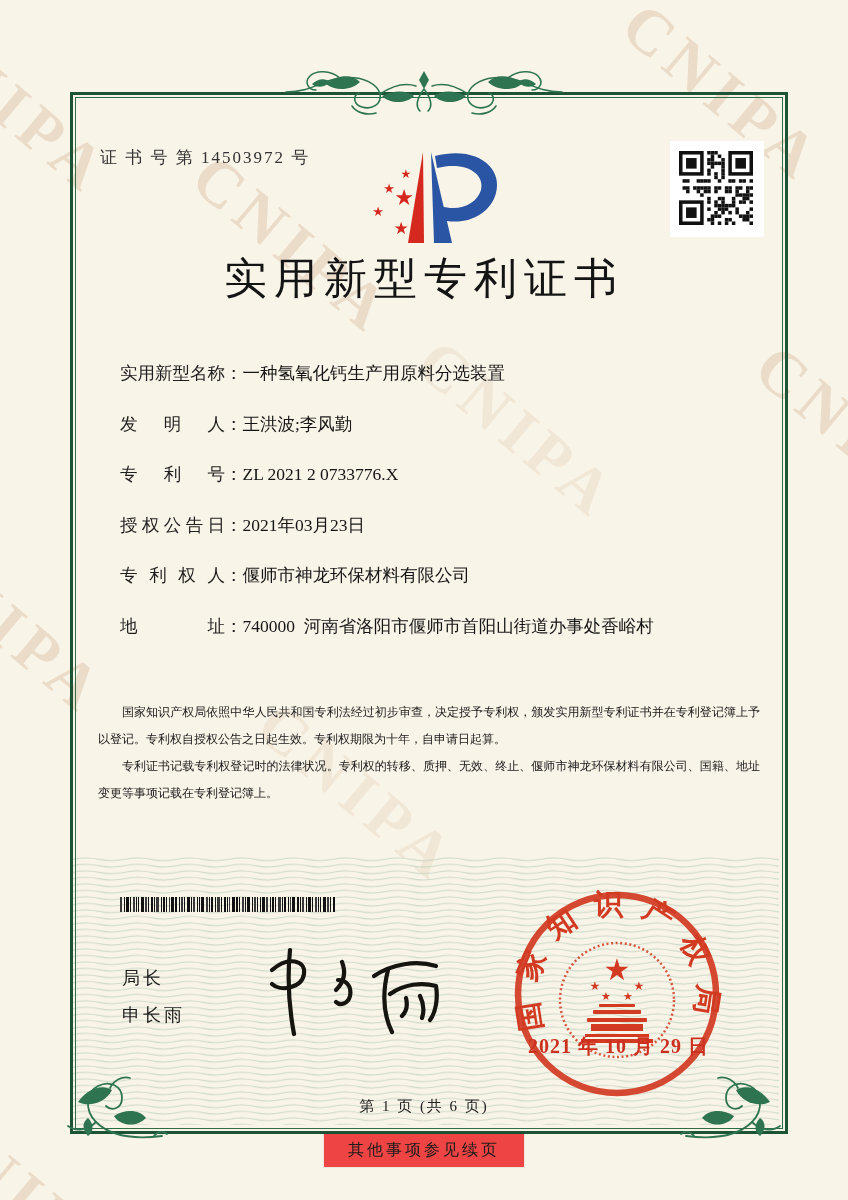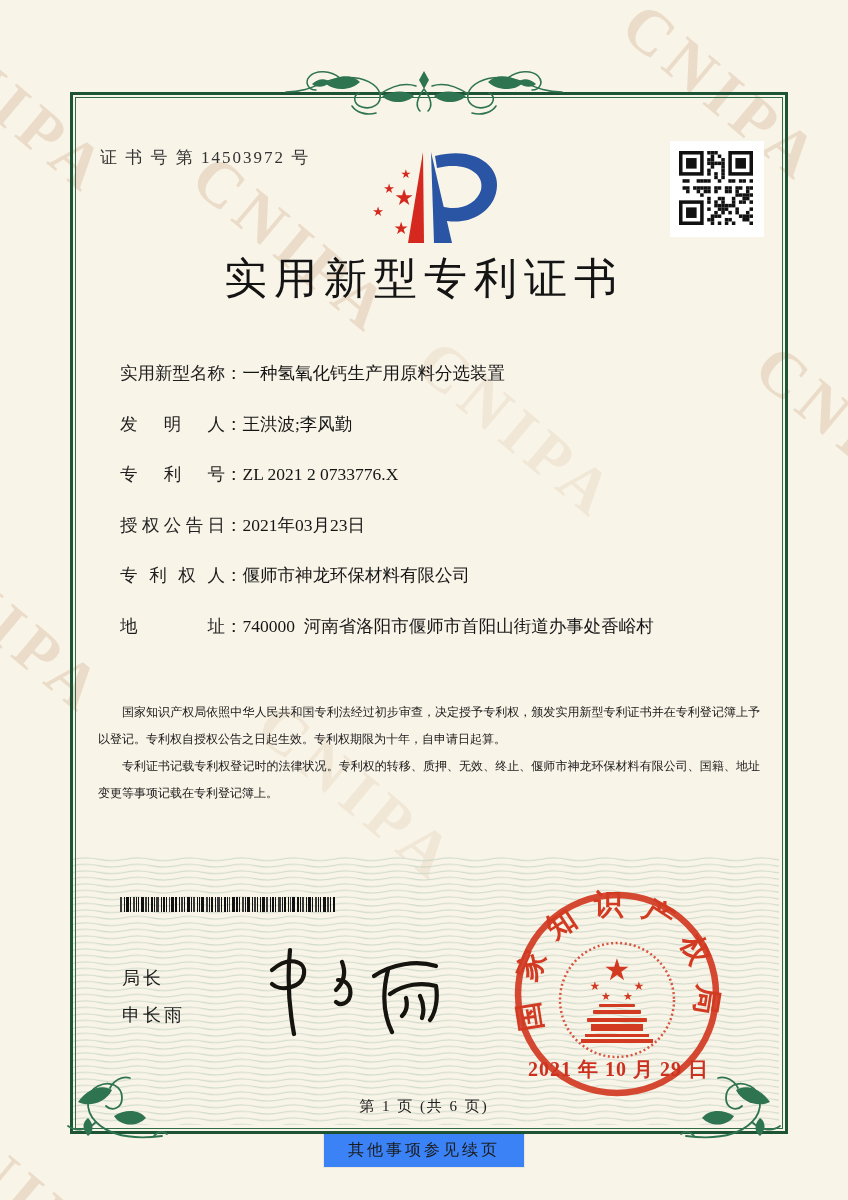--- a/index.html
+++ b/index.html
@@ -34,26 +34,26 @@
   .paras p{margin:0;text-indent:2em;}
   
   .barcode{position:absolute;left:120px;top:897px;}
   
   .signer-title{position:absolute;left:122px;top:966px;font-size:18px;letter-spacing:3px;}
   .signer-name{position:absolute;left:122px;top:1003px;font-size:18px;letter-spacing:3px;}
   .signature{position:absolute;left:238px;top:936px;}
   
   .seal{position:absolute;left:505px;top:888px;}
   .seal-date{position:absolute;left:528px;top:1033px;font-size:20px;color:#cc3120;
-             letter-spacing:1px;white-space:pre;font-weight:bold;margin-top:23px;}
+             letter-spacing:1px;white-space:pre;font-weight:bold;}
   
   .page-info{position:absolute;left:0;top:1097px;width:848px;text-align:center;
              font-size:15px;letter-spacing:2px;white-space:pre;color:#222;}
   .cont-note{position:absolute;left:50%;top:1134px;transform:translateX(-50%);
-             background:#3b82f6;padding:6px 24px;font-size:16px;letter-spacing:3px;
+             background:#ef4444;padding:6px 24px;font-size:16px;letter-spacing:3px;
              box-shadow:0 0 0 1px rgba(0,0,0,0.05);white-space:nowrap;color:#1b1b1b;}
   .orn{position:absolute;}
 </style>
 </head>
 <body>
 
 <div class="page">
 
   <span class="wm" style="left:-58px;top:0px">CNIPA</span>
   <span class="wm" style="left:225px;top:140px">CNIPA</span>

